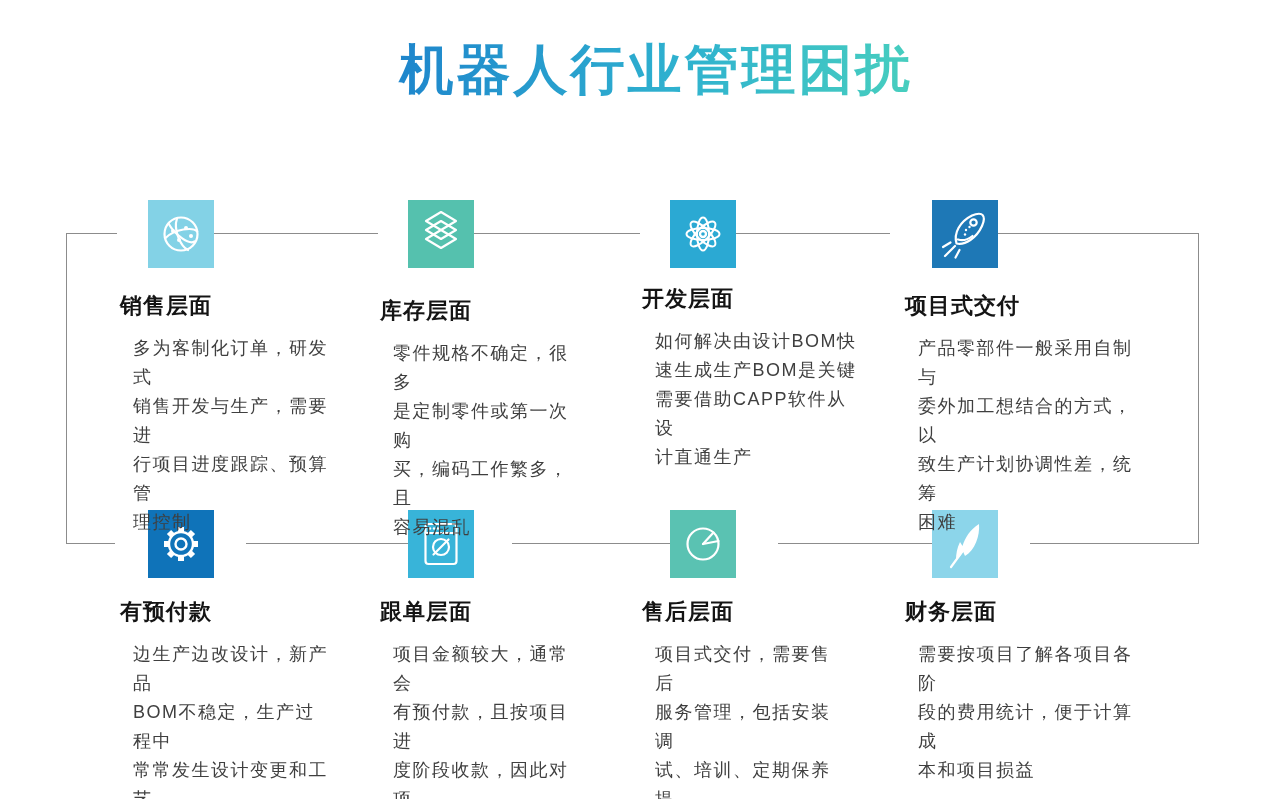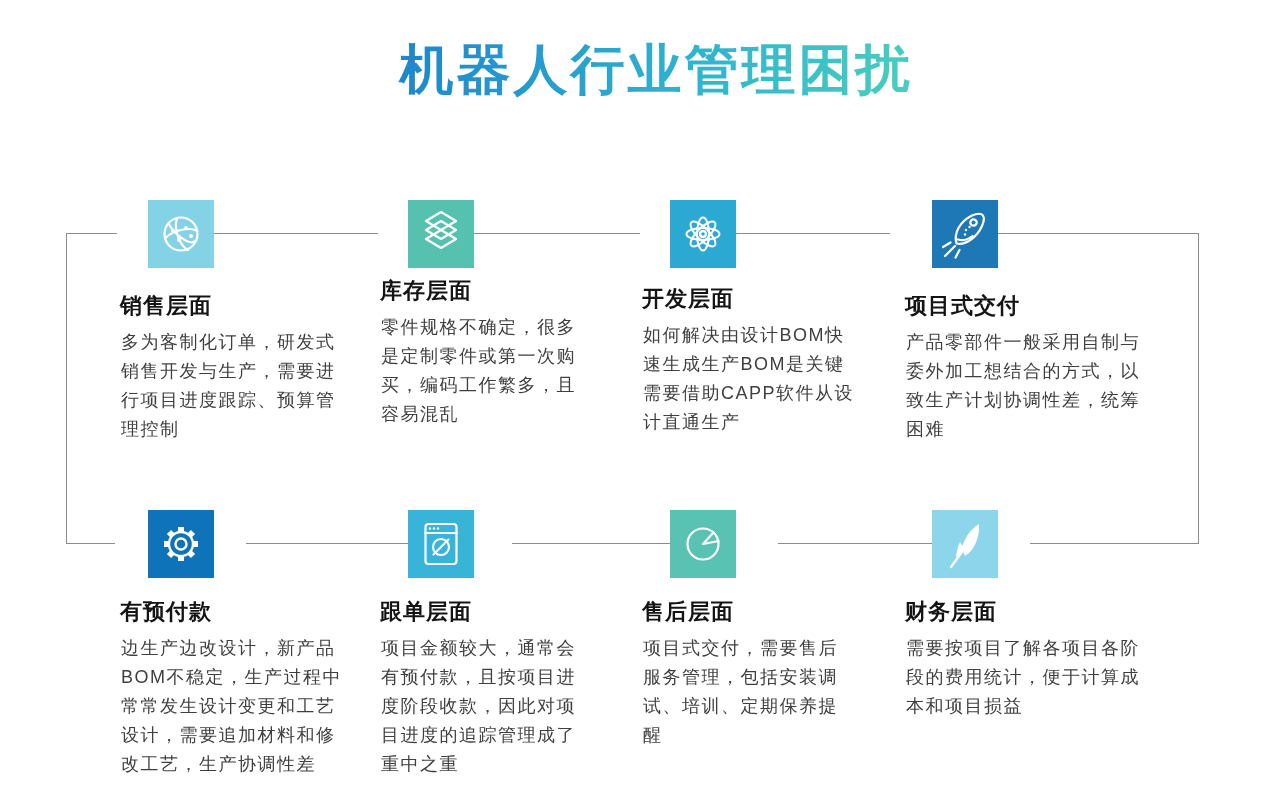--- a/index.html
+++ b/index.html
@@ -13,21 +13,21 @@
     font-size:54px;font-weight:900;letter-spacing:3px;
     background:linear-gradient(100deg,#1e85cc 30%,#2fb2cf 52%,#48cfbe 70%);
     -webkit-background-clip:text;background-clip:text;color:transparent;
   }
   .hline{position:absolute;height:1px;background:#8c8c8c;}
   .vline{position:absolute;width:1px;background:#8c8c8c;}
   .tile{position:absolute;width:66px;height:68px;display:flex;align-items:center;justify-content:center;}
   .tile svg{width:66px;height:68px;display:block;}
   .txt{position:absolute;}
   .txt h3{margin:0 0 7px 0;font-size:22px;font-weight:700;color:#141414;letter-spacing:1px;}
-  .txt p{margin:1px;font-size:18px;line-height:29px;color:#3f3f3f;letter-spacing:1.5px;white-space:pre-line;}
+  .txt p{margin:13px;font-size:18px;line-height:29px;color:#3f3f3f;letter-spacing:1.5px;white-space:pre-line;}
 </style>
 </head>
 <body>
 
 <div class="stage">
 
   <h1 class="main-title">机器人行业管理困扰</h1>
 
   <div class="vline" style="left: 66px; top: 233px; height: 311px; background: rgb(140, 140, 140);"></div>
   <div class="vline" style="left: 1198px; top: 233px; height: 311px; background: rgb(140, 140, 140);"></div>
@@ -147,21 +147,21 @@
     </svg>
   </div>
 
   <div class="txt" style="left:120px;top:291px;width:226px">
     <h3>销售层面</h3>
     <p>多为客制化订单，研发式
 销售开发与生产，需要进
 行项目进度跟踪、预算管
 理控制</p>
   </div>
-  <div class="txt" style="left:380px;top:276px;width:212px">
+  <div class="txt" style="left:380px;top:296px;width:212px">
     <h3>库存层面</h3>
     <p>零件规格不确定，很多
 是定制零件或第一次购
 买，编码工作繁多，且
 容易混乱</p>
   </div>
   <div class="txt" style="left:642px;top:284px;width:232px">
     <h3>开发层面</h3>
     <p>如何解决由设计BOM快
 速生成生产BOM是关键

